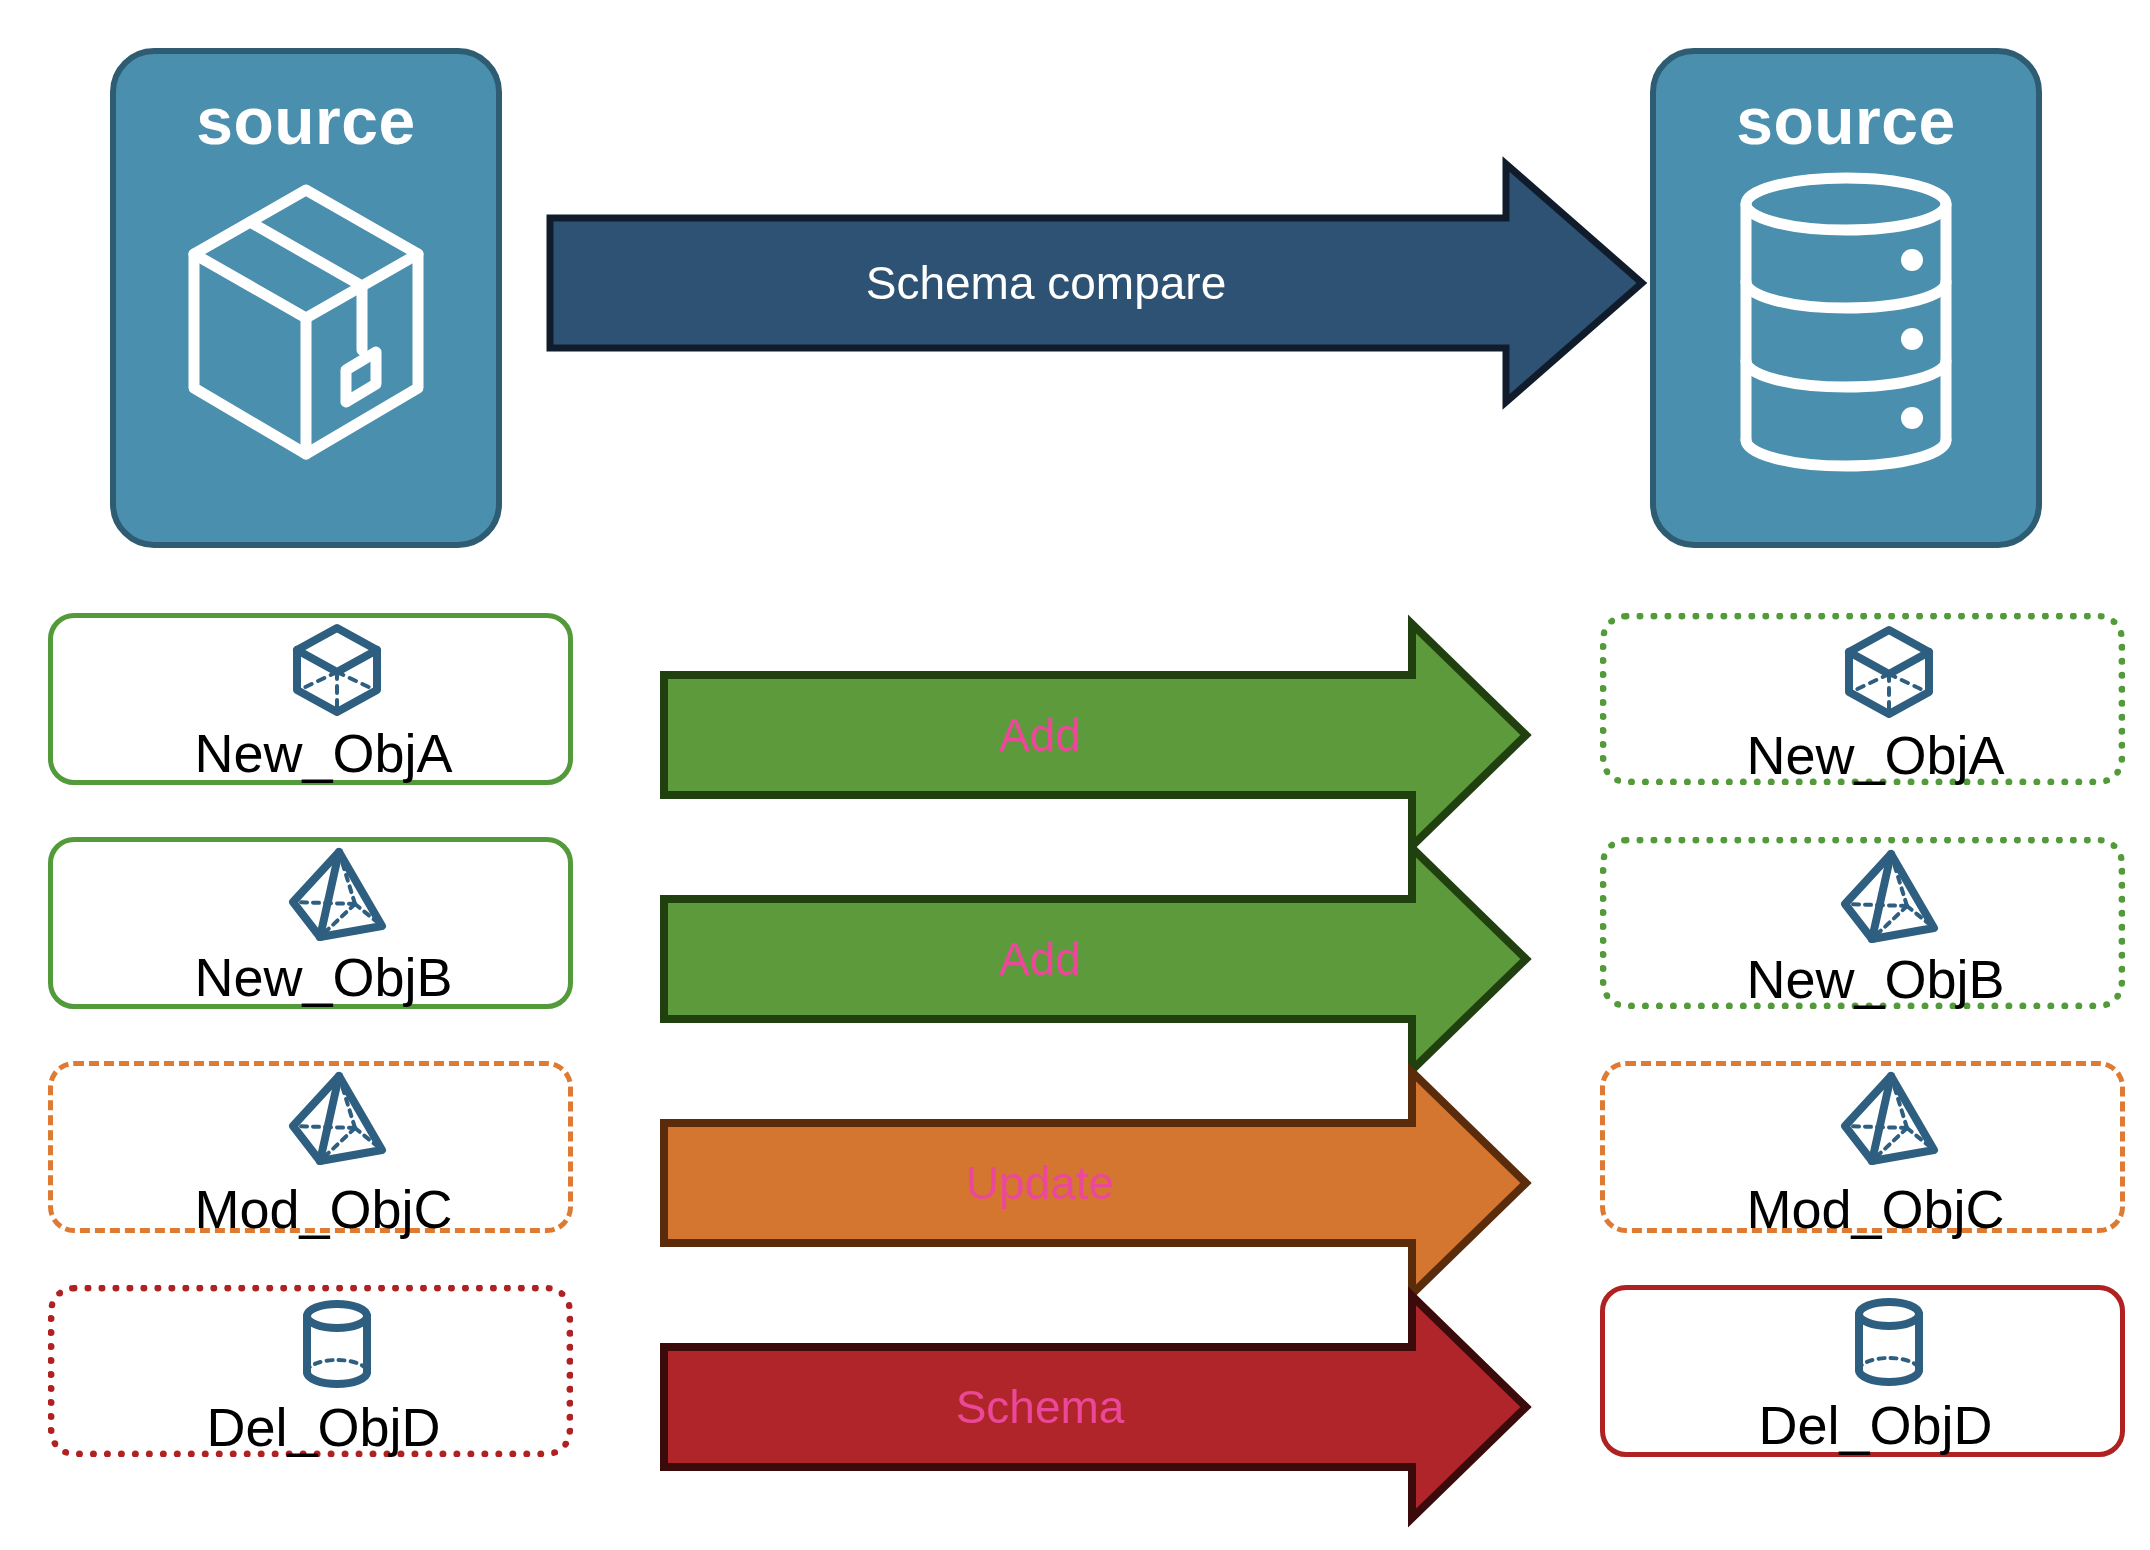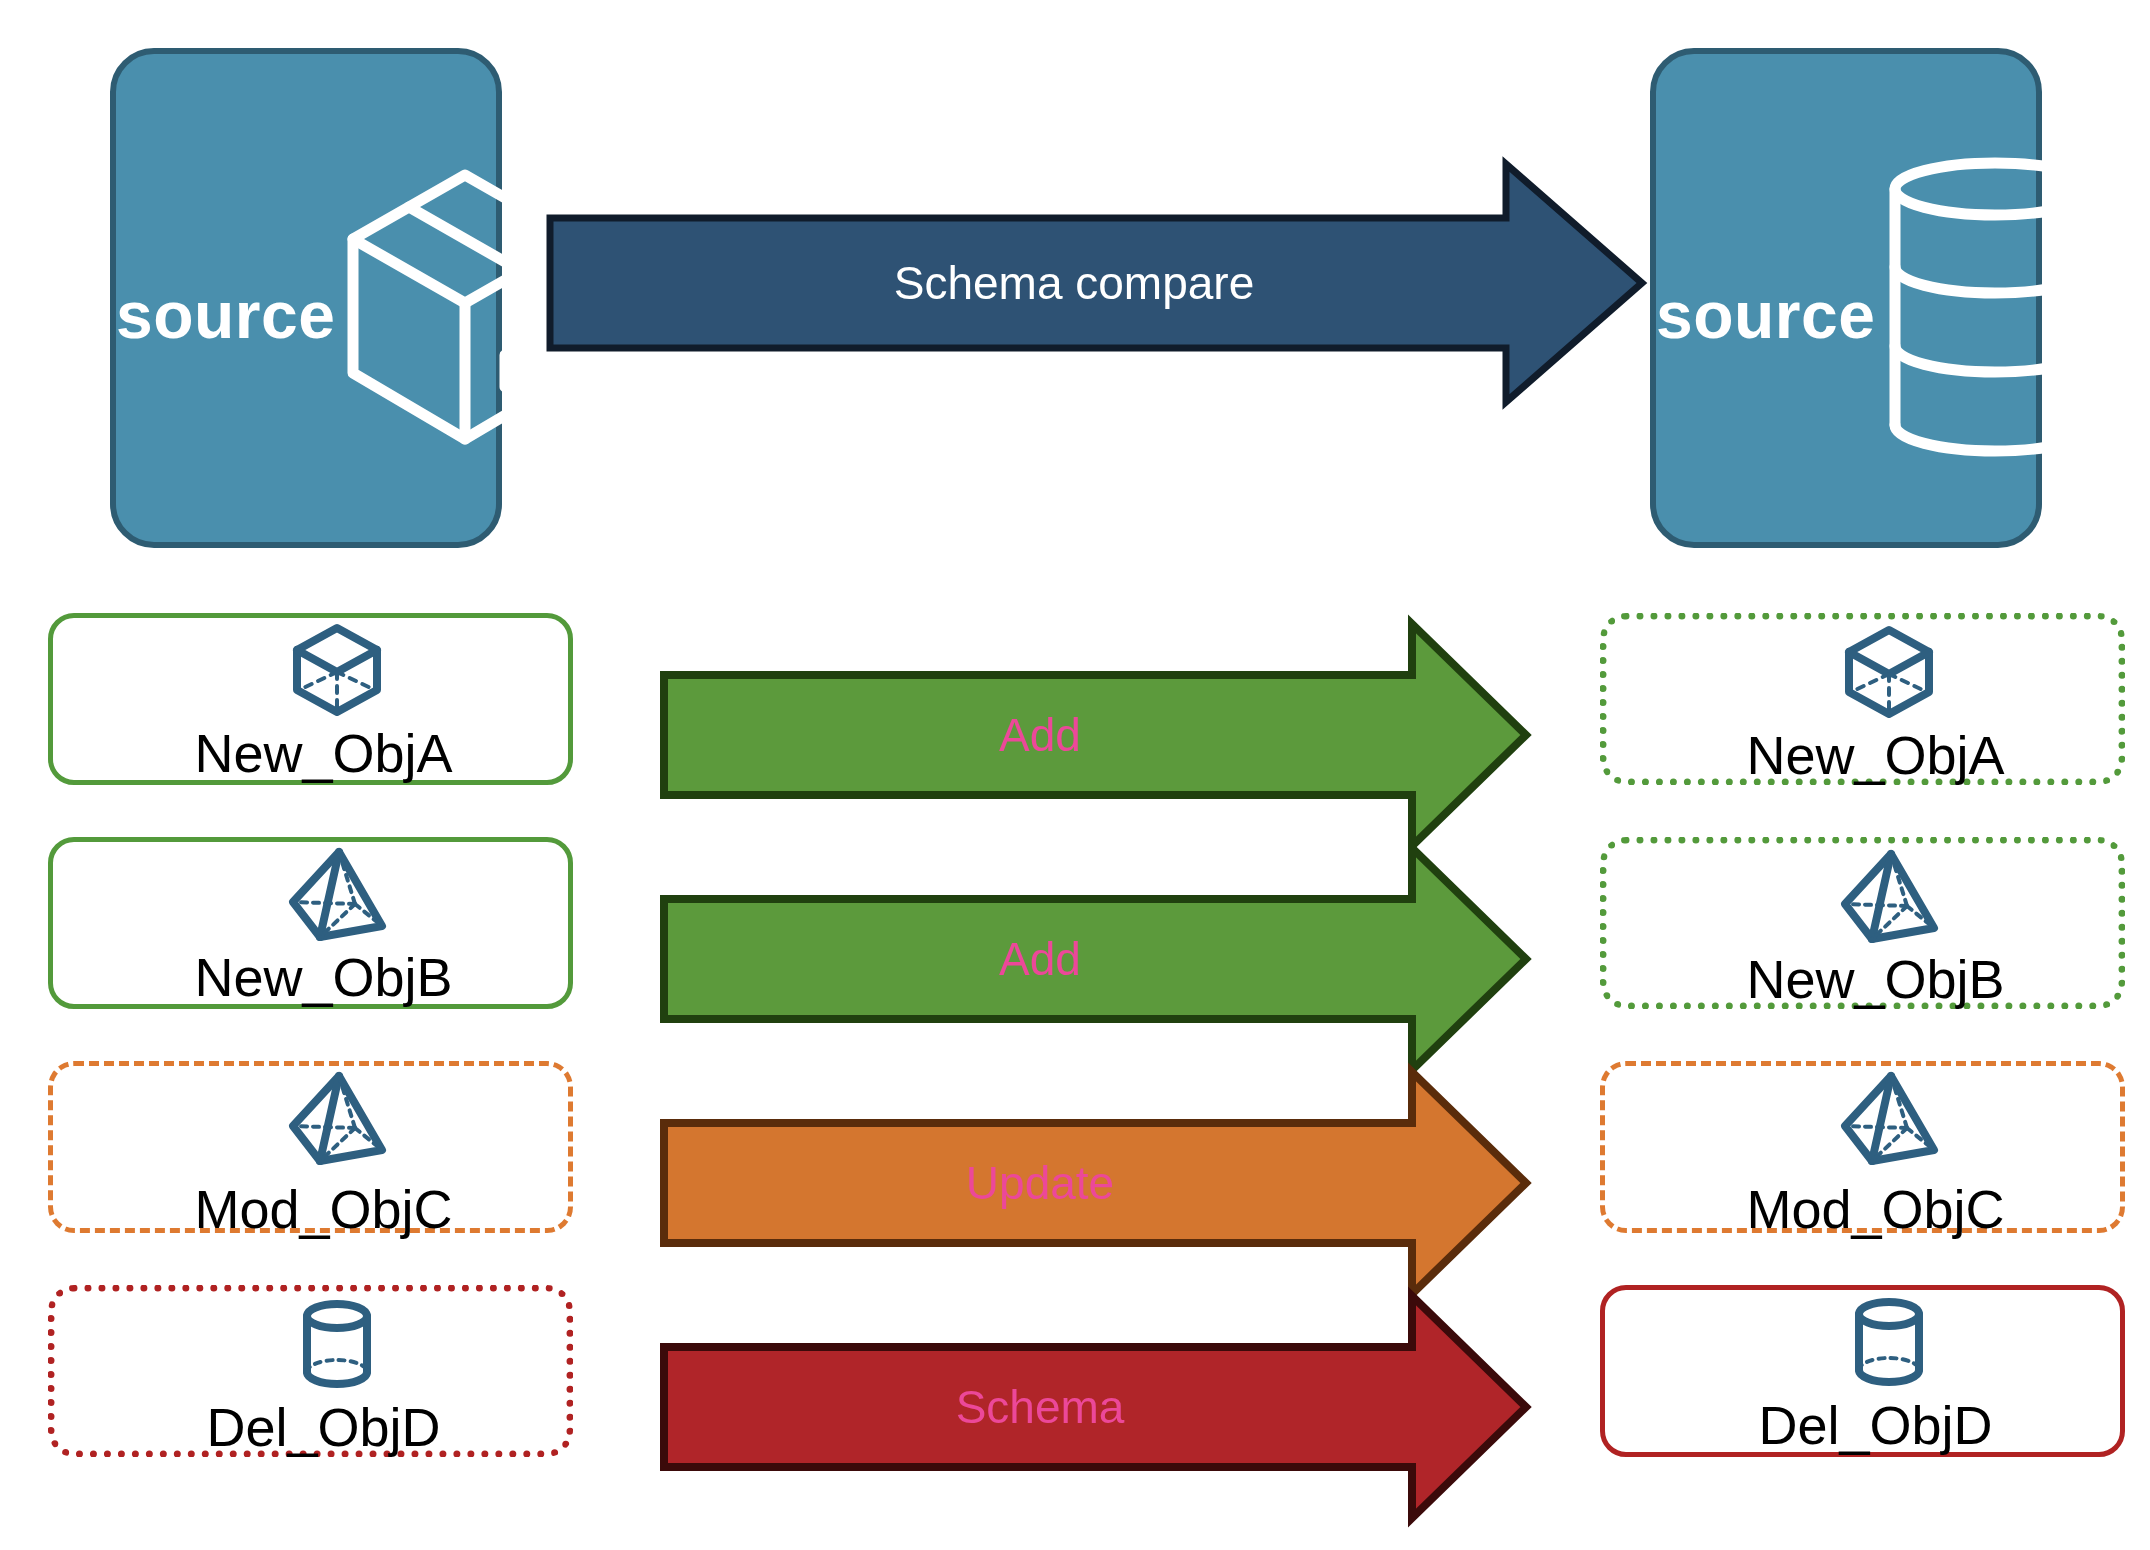--- a/index.html
+++ b/index.html
@@ -13,21 +13,21 @@
   #stage{position:relative;width:2150px;height:1550px;background:#ffffff;}
 
   
   .endpoint{
     position:absolute;
     width:392px;height:500px;
     background:#4A8FAD;
     border:6px solid #2E5C72;
     border-radius:44px;
     box-sizing:border-box;
-    display:flex;align-items:center;
+    display:flex;flex-direction:column;align-items:center;
   }
   .endpoint-title{
     color:#ffffff;
     font-size:66px;
     font-weight:bold;
     letter-spacing:0.5px;
     margin-top:34px;
     line-height:1;
     user-select:none;
   }
@@ -47,21 +47,20 @@
     font-size:46px;
     white-space:nowrap;
     user-select:none;
     pointer-events:none;
   }
   #schema-arrow-label{
     left:546px;top:283px;
     width:1000px;
     transform:translateY(-50%);
     text-align:center;
-    padding-left:28px;
   }
 
   
   .obj-box{
     position:absolute;
     width:525px;height:172px;
     background:#ffffff;
     border-radius:26px;
     box-sizing:border-box;
     display:flex;align-items:center;flex-direction:column;

